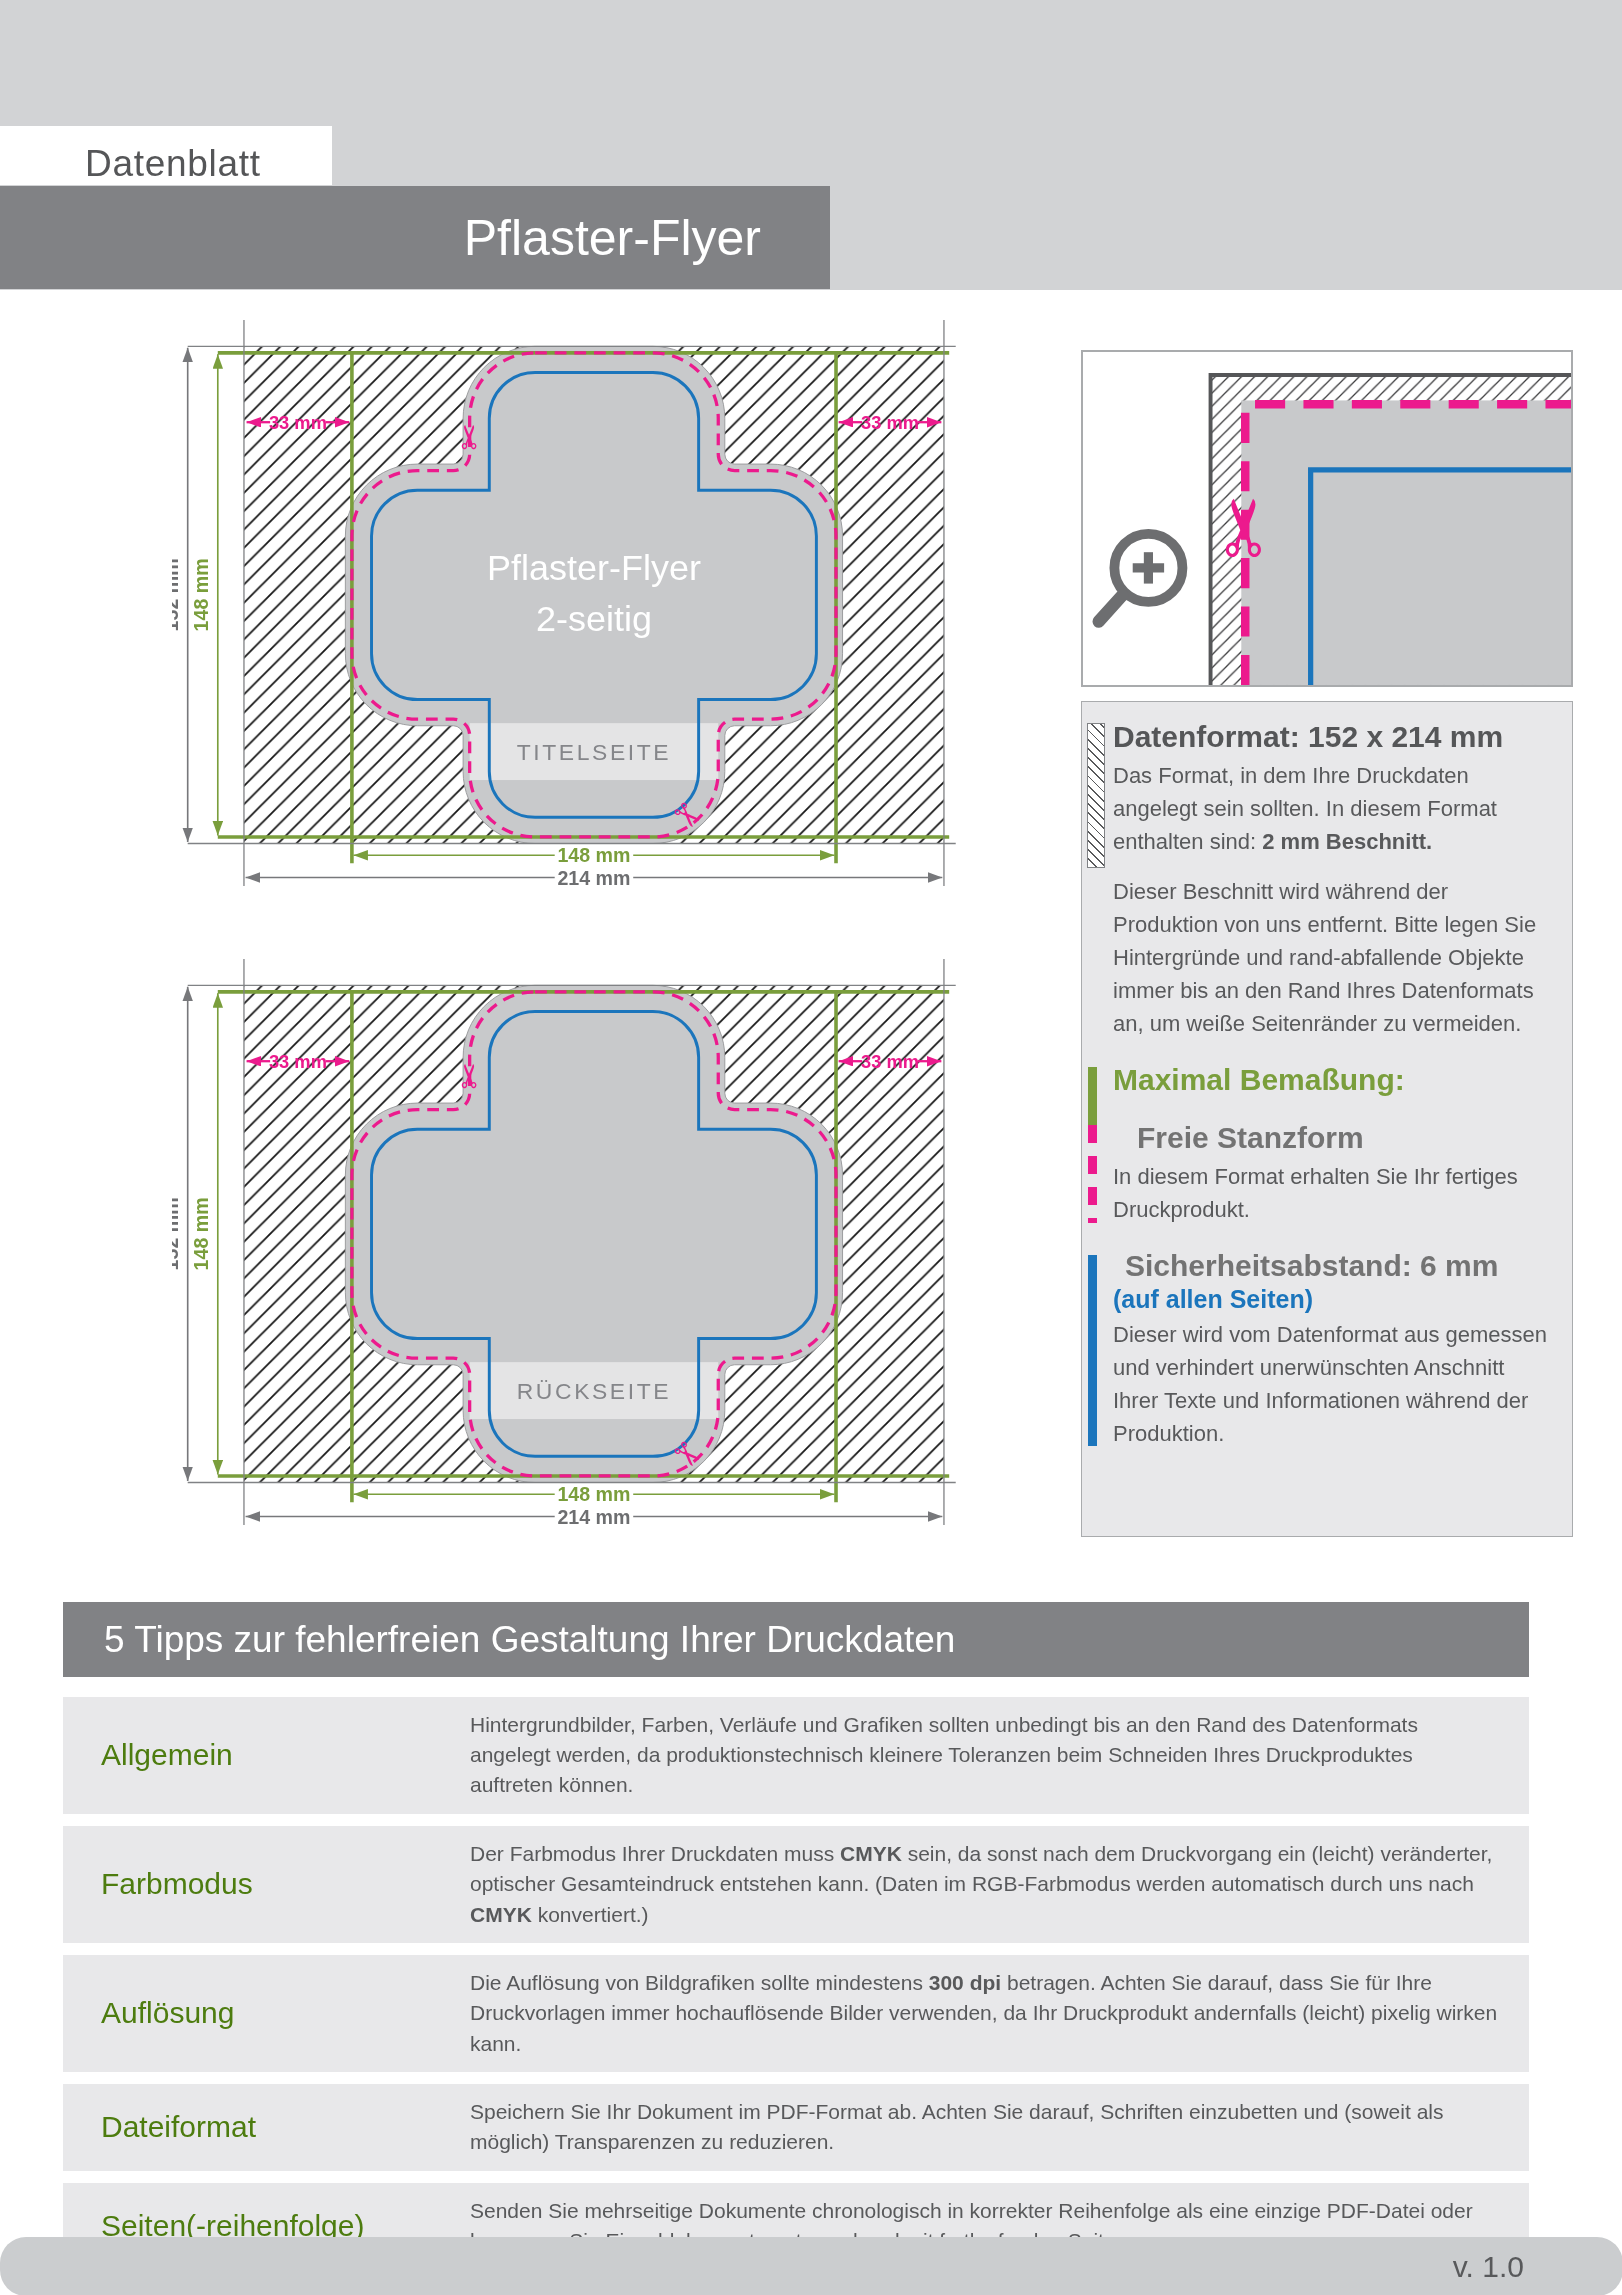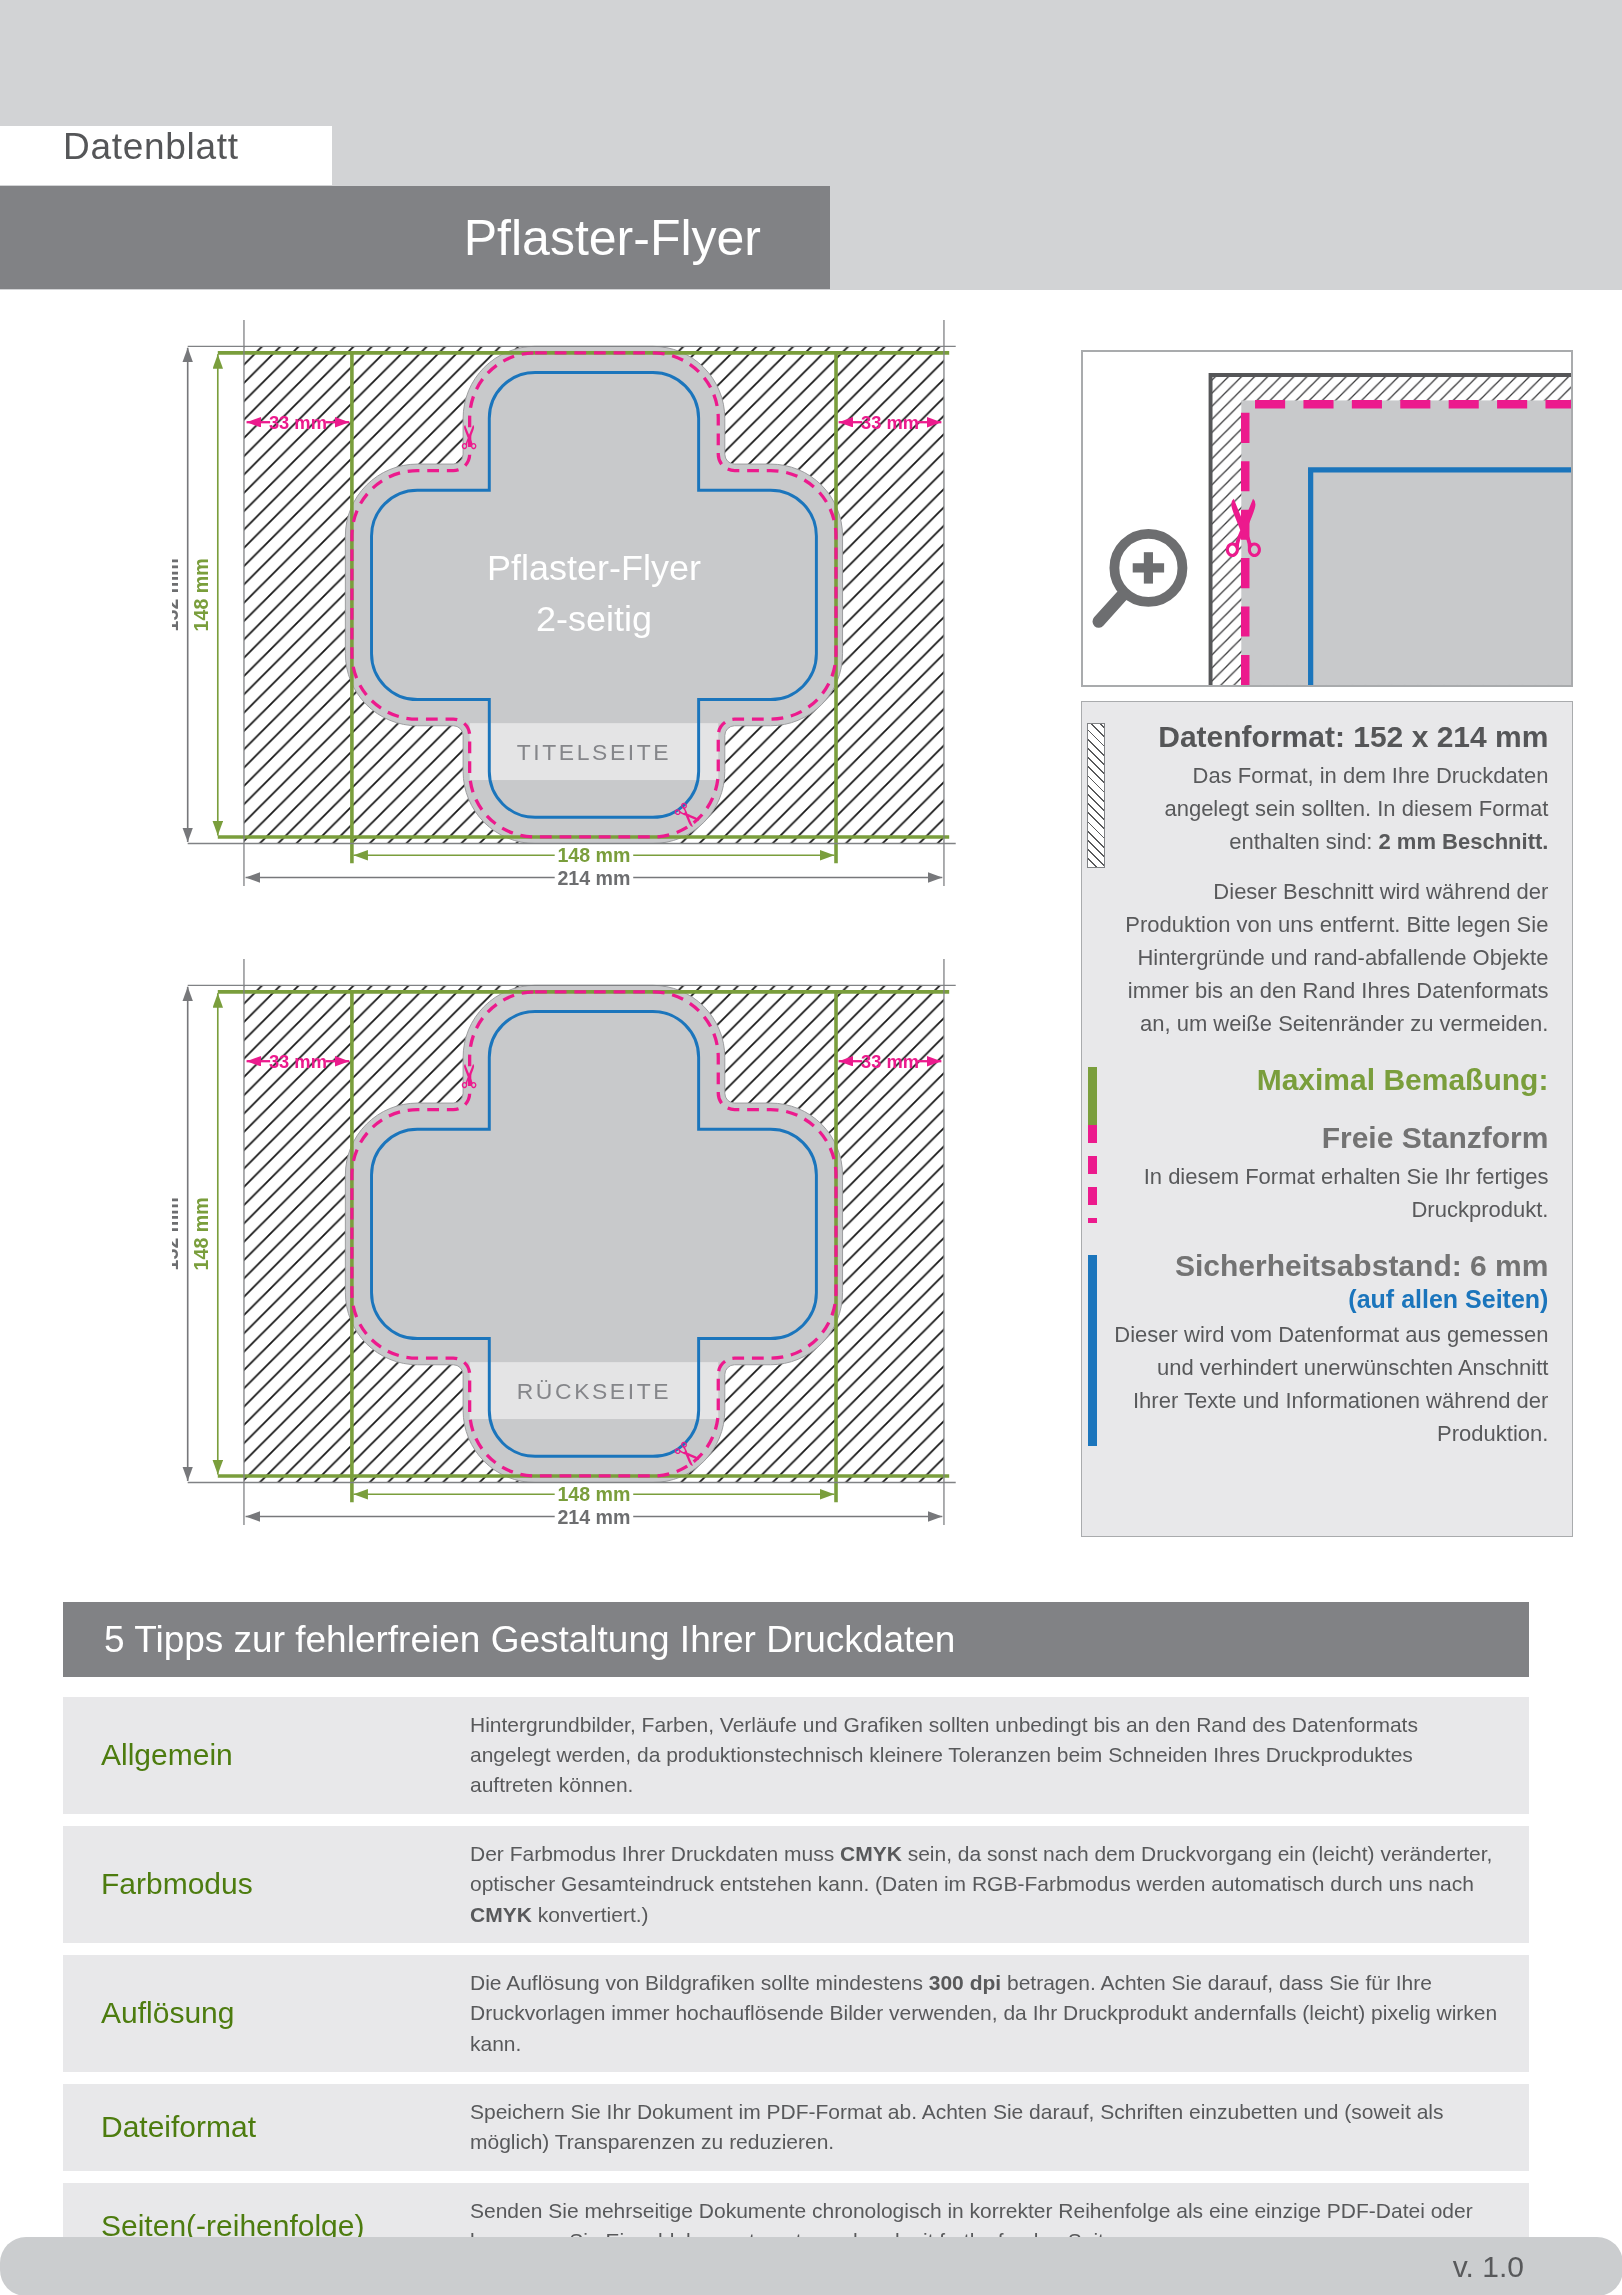--- a/index.html
+++ b/index.html
@@ -2,34 +2,34 @@
 <html style="font-size:10.5px"><head>
 <meta charset="utf-8">
 <style>
   html,body{margin:0;padding:0;}
   body{width:1623px;height:2295px;position:relative;background:#ffffff;
        font-family:"Liberation Sans",sans-serif;color:#58595b;}
   .abs{position:absolute;}
   
   #top-band{left:0;top:0;width:1623px;height:290px;background:#d2d3d5;}
   #datenblatt-box{left:0;top:126px;width:332px;height:59px;background:#ffffff;
-      display:flex;align-items:flex-start;padding-left:63px;box-sizing:border-box;
+      display:flex;align-items:flex-end;padding-left:85px;box-sizing:border-box;
       font-size:37px;color:#555658;letter-spacing:0.7px;}
   #title-bar{left:0;top:186px;width:830px;height:103px;background:#818285;
       display:flex;align-items:center;justify-content:flex-end;padding-right:69px;box-sizing:border-box;
       font-size:50px;color:#ffffff;}
   
   svg.diagram{position:absolute;}
   
   #detail-box{left:1081px;top:350px;width:492px;height:337px;background:#ffffff;
       border:2px solid #a9abad;box-sizing:border-box;}
   
   #info-panel{left:1081px;top:701px;width:492px;height:836px;background:#e8e8ea;
       border:1.3px solid #a9abad;box-sizing:border-box;
-      padding:18.3px 23.6px 18.3px 31px;overflow:hidden;text-align:right;}
+      padding:18.3px 23.6px 18.3px 31px;overflow:hidden;}
   #info-panel .section{position:relative;}
   .swatch{position:absolute;left:-26px;top:2.6px;width:18.3px;height:145px;background:#ffffff;
       border:1.3px solid #808285;box-sizing:border-box;
       background-image:repeating-linear-gradient(45deg,transparent 0 5.2px,#58595b 5.2px 6.5px);}
   .bar{position:absolute;left:-25px;width:8.5px;}
   .bar.green{background:#7a9e3c;top:3.9px;height:65px;}
   .bar.pink{top:3.9px;height:98px;background:repeating-linear-gradient(to bottom,#ec1a8d 0 18.3px,transparent 18.3px 31px);}
   .bar.blue{background:#1b75bc;top:5.2px;height:191px;}
   .p-title{font-size:30px;font-weight:bold;color:#555658;line-height:1.15;}
   .p-title.green{color:#7a9e3c;}

